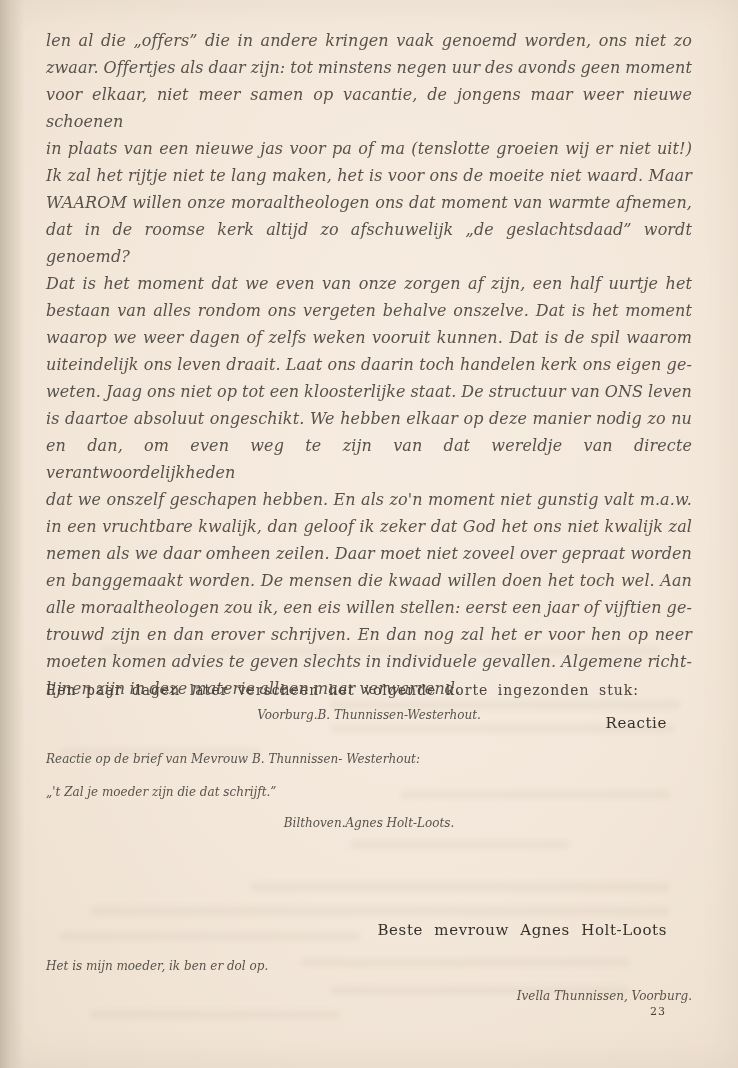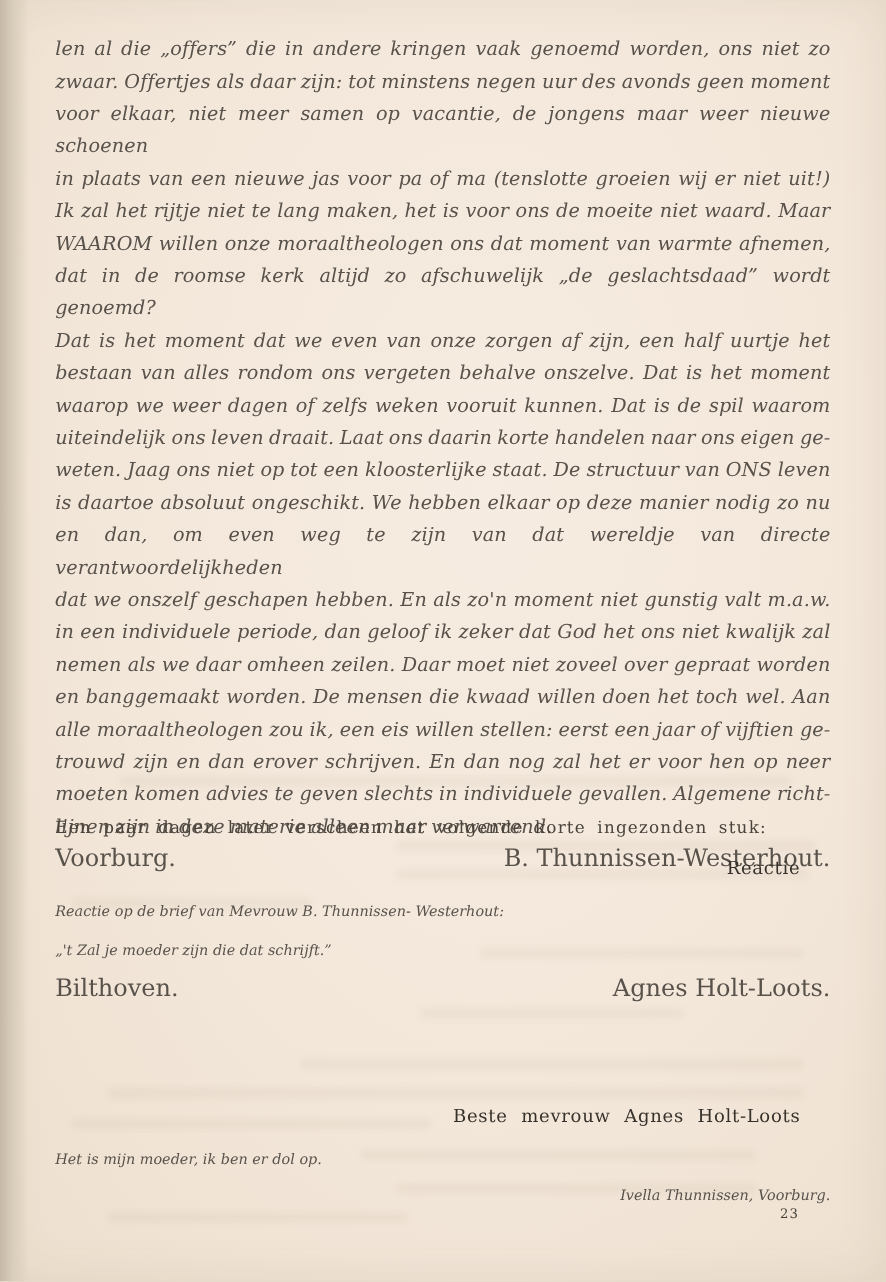--- a/index.html
+++ b/index.html
@@ -27,22 +27,22 @@
   .jline{
     font-style:italic;
     font-size:16px;line-height:27px;
     color:#58524b;
     letter-spacing:0.1px;word-spacing:-1px;
     text-align:justify;text-align-last:justify;
     white-space:normal;
   }
   .jline.lastline{text-align-last:left;}
   .sigrow{
-    display:flex;justify-content:space-between;
-    font-size:20px;line-height:27px;color:#58524b;
+    display:flex;justify-content:center;
+    font-style:italic;font-size:12px;line-height:27px;color:#58524b;
   }
   .letter .sigrow{margin-top:0px;}
   
   .roman{
     font-style:normal;font-size:14px;line-height:24px;
     color:#49433b;letter-spacing:1px;word-spacing:4px;
   }
   
   .boldh{
     position:absolute;right:25px;margin:0;
@@ -91,26 +91,26 @@
       <div class="jline">len al die „offers” die in andere kringen vaak genoemd worden, ons niet zo</div>
       <div class="jline">zwaar. Offertjes als daar zijn: tot minstens negen uur des avonds geen moment</div>
       <div class="jline">voor elkaar, niet meer samen op vacantie, de jongens maar weer nieuwe schoenen</div>
       <div class="jline">in plaats van een nieuwe jas voor pa of ma (tenslotte groeien wij er niet uit!)</div>
       <div class="jline">Ik zal het rijtje niet te lang maken, het is voor ons de moeite niet waard. Maar</div>
       <div class="jline">WAAROM willen onze moraaltheologen ons dat moment van warmte afnemen,</div>
       <div class="jline">dat in de roomse kerk altijd zo afschuwelijk „de geslachtsdaad” wordt genoemd?</div>
       <div class="jline">Dat is het moment dat we even van onze zorgen af zijn, een half uurtje het</div>
       <div class="jline">bestaan van alles rondom ons vergeten behalve onszelve. Dat is het moment</div>
       <div class="jline">waarop we weer dagen of zelfs weken vooruit kunnen. Dat is de spil waarom</div>
-      <div class="jline">uiteindelijk ons leven draait. Laat ons daarin korte handelen naar ons eigen ge-</div>
+      <div class="jline">uiteindelijk ons leven draait. Laat ons daarin toch handelen kerk ons eigen ge-</div>
       <div class="jline">weten. Jaag ons niet op tot een kloosterlijke staat. De structuur van ONS leven</div>
       <div class="jline">is daartoe absoluut ongeschikt. We hebben elkaar op deze manier nodig zo nu</div>
       <div class="jline">en dan, om even weg te zijn van dat wereldje van directe verantwoordelijkheden</div>
       <div class="jline">dat we onszelf geschapen hebben. En als zo'n moment niet gunstig valt m.a.w.</div>
-      <div class="jline">in een individuele periode, dan geloof ik zeker dat God het ons niet kwalijk zal</div>
+      <div class="jline">in een vruchtbare kwalijk, dan geloof ik zeker dat God het ons niet kwalijk zal</div>
       <div class="jline">nemen als we daar omheen zeilen. Daar moet niet zoveel over gepraat worden</div>
       <div class="jline">en banggemaakt worden. De mensen die kwaad willen doen het toch wel. Aan</div>
       <div class="jline">alle moraaltheologen zou ik, een eis willen stellen: eerst een jaar of vijftien ge-</div>
       <div class="jline">trouwd zijn en dan erover schrijven. En dan nog zal het er voor hen op neer</div>
       <div class="jline">moeten komen advies te geven slechts in individuele gevallen. Algemene richt-</div>
       <div class="jline lastline">lijnen zijn in deze materie alleen maar verwarrend.</div>
       <div class="sigrow">
         <span>Voorburg.</span>
         <span>B. Thunnissen-Westerhout.</span>
       </div>

